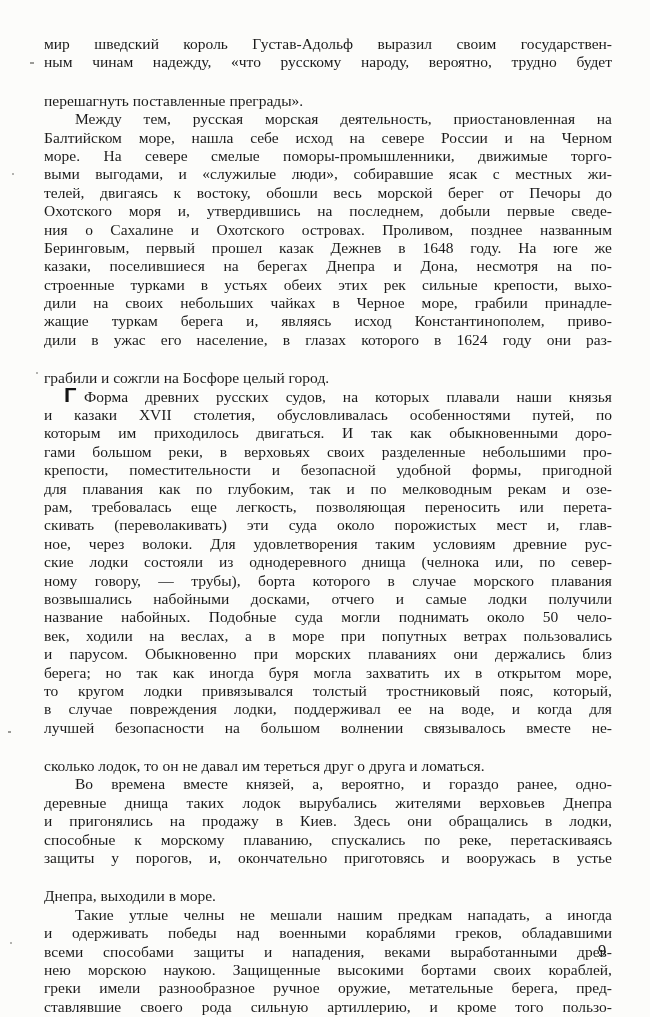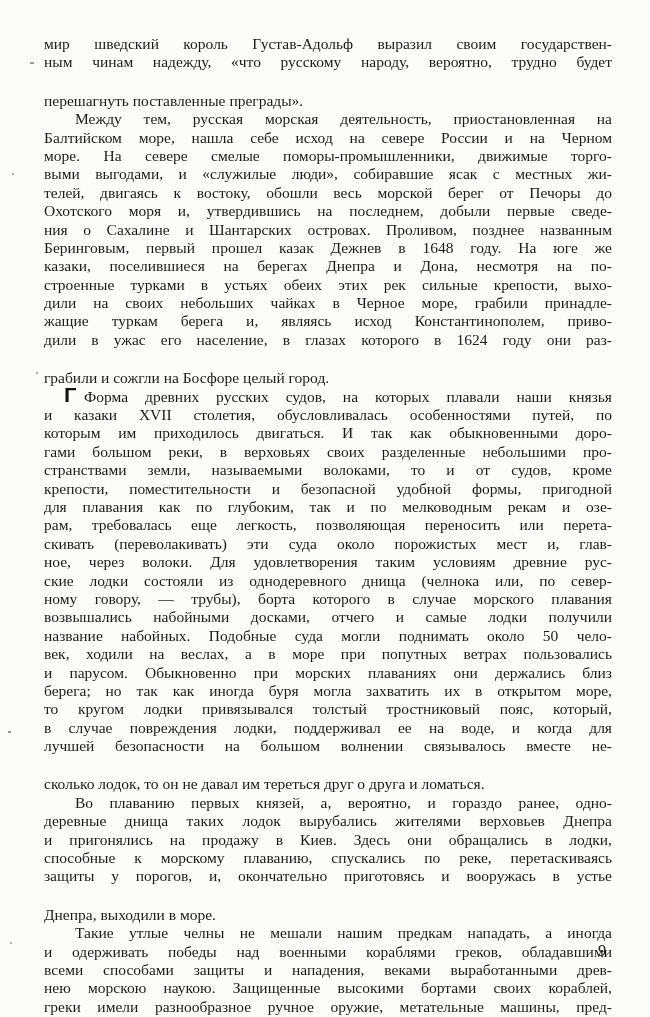--- a/index.html
+++ b/index.html
@@ -86,67 +86,66 @@
         <div class="line">ным чинам надежду, «что русскому народу, вероятно, трудно будет</div>
         <div class="line last">перешагнуть поставленные преграды».</div>
       </div>
       <div class="para">
         <div class="line indent">Между тем, русская морская деятельность, приостановленная на</div>
         <div class="line">Балтийском море, нашла себе исход на севере России и на Черном</div>
         <div class="line">море. На севере смелые поморы-промышленники, движимые торго-</div>
         <div class="line">выми выгодами, и «служилые люди», собиравшие ясак с местных жи-</div>
         <div class="line">телей, двигаясь к востоку, обошли весь морской берег от Печоры до</div>
         <div class="line">Охотского моря и, утвердившись на последнем, добыли первые сведе-</div>
-        <div class="line">ния о Сахалине и Шантарских островах. Проливом, позднее названным</div>
+        <div class="line">ния о Сахалине и Охотского островах. Проливом, позднее названным</div>
         <div class="line">Беринговым, первый прошел казак Дежнев в 1648 году. На юге же</div>
         <div class="line">казаки, поселившиеся на берегах Днепра и Дона, несмотря на по-</div>
         <div class="line">строенные турками в устьях обеих этих рек сильные крепости, выхо-</div>
         <div class="line">дили на своих небольших чайках в Черное море, грабили принадле-</div>
         <div class="line">жащие туркам берега и, являясь исход Константинополем, приво-</div>
         <div class="line">дили в ужас его население, в глазах которого в 1624 году они раз-</div>
         <div class="line last">грабили и сожгли на Босфоре целый город.</div>
       </div>
       <div class="para">
         <span class="margin-mark">Г</span>
         <div class="line indent indent-lg">Форма древних русских судов, на которых плавали наши князья</div>
         <div class="line">и казаки XVII столетия, обусловливалась особенностями путей, по</div>
         <div class="line">которым им приходилось двигаться. И так как обыкновенными доро-</div>
         <div class="line">гами большом реки, в верховьях своих разделенные небольшими про-</div>
-        <div class="line">странствами земли, называемыми волоками, то и от судов, кроме</div>
         <div class="line">крепости, поместительности и безопасной удобной формы, пригодной</div>
         <div class="line">для плавания как по глубоким, так и по мелководным рекам и озе-</div>
         <div class="line">рам, требовалась еще легкость, позволяющая переносить или перета-</div>
         <div class="line">скивать (переволакивать) эти суда около порожистых мест и, глав-</div>
         <div class="line">ное, через волоки. Для удовлетворения таким условиям древние рус-</div>
         <div class="line">ские лодки состояли из однодеревного днища (челнока или, по север-</div>
         <div class="line">ному говору, — трубы), борта которого в случае морского плавания</div>
         <div class="line">возвышались набойными досками, отчего и самые лодки получили</div>
         <div class="line">название набойных. Подобные суда могли поднимать около 50 чело-</div>
         <div class="line">век, ходили на веслах, а в море при попутных ветрах пользовались</div>
         <div class="line">и парусом. Обыкновенно при морских плаваниях они держались близ</div>
         <div class="line">берега; но так как иногда буря могла захватить их в открытом море,</div>
         <div class="line">то кругом лодки привязывался толстый тростниковый пояс, который,</div>
         <div class="line">в случае повреждения лодки, поддерживал ее на воде, и когда для</div>
         <div class="line">лучшей безопасности на большом волнении связывалось вместе не-</div>
         <div class="line last">сколько лодок, то он не давал им тереться друг о друга и ломаться.</div>
       </div>
       <div class="para">
-        <div class="line indent">Во плаванию первых князей, а, вероятно, и гораздо ранее, одно-</div>
+        <div class="line indent">Во времена вместе князей, а, вероятно, и гораздо ранее, одно-</div>
         <div class="line">деревные днища таких лодок вырубались жителями верховьев Днепра</div>
         <div class="line">и пригонялись на продажу в Киев. Здесь они обращались в лодки,</div>
         <div class="line">способные к морскому плаванию, спускались по реке, перетаскиваясь</div>
         <div class="line">защиты у порогов, и, окончательно приготовясь и вооружась в устье</div>
         <div class="line last">Днепра, выходили в море.</div>
       </div>
       <div class="para">
         <div class="line indent">Такие утлые челны не мешали нашим предкам нападать, а иногда</div>
         <div class="line">и одерживать победы над военными кораблями греков, обладавшими</div>
         <div class="line">всеми способами защиты и нападения, веками выработанными древ-</div>
         <div class="line">нею морскою наукою. Защищенные высокими бортами своих кораблей,</div>
-        <div class="line">греки имели разнообразное ручное оружие, метательные машины, пред-</div>
+        <div class="line">греки имели разнообразное ручное оружие, метательные берега, пред-</div>
         <div class="line">ставлявшие своего рода сильную артиллерию, и кроме того пользо-</div>
       </div>
     </div>
 
   <div class="page-number">9</div>
 
   <div class="speck dash" style="left:30px; top:62px; width:4px; height:1.5px;"></div>
   <div class="speck" style="left:12px; top:173px; width:2px; height:2px;"></div>
   <div class="speck" style="left:36px; top:372px; width:2px; height:2px;"></div>
   <div class="speck dash" style="left:8px; top:731px; width:3px; height:1.5px;"></div>

